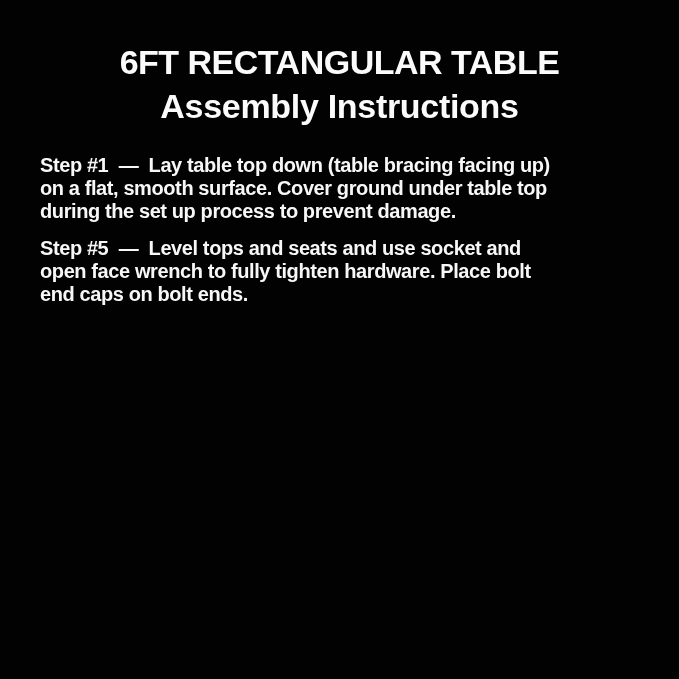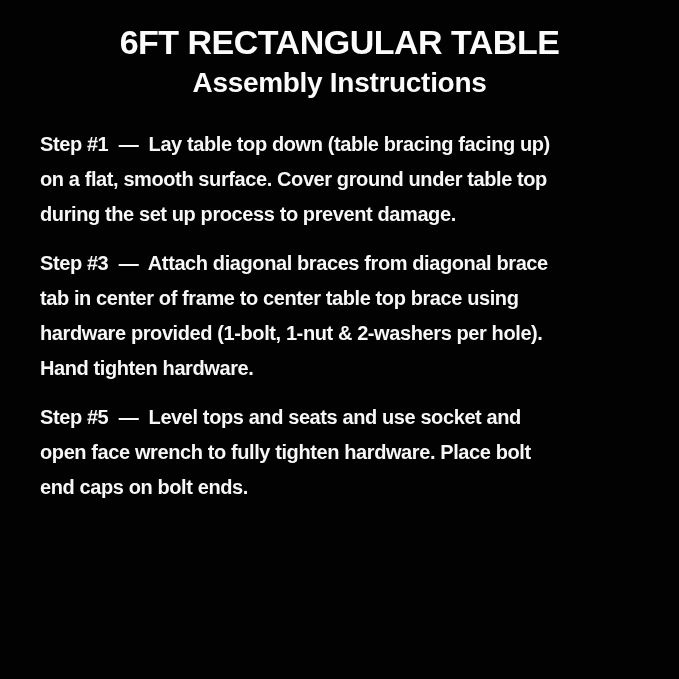--- a/index.html
+++ b/index.html
@@ -11,65 +11,61 @@
     position: relative;
     width: 679px;
     height: 679px;
     background: #020202;
     overflow: hidden;
     font-family: "Liberation Sans", sans-serif;
     color: #fafafa;
     -webkit-font-smoothing: antialiased;
   }
   header {
-    padding-top: 22px;
+    padding-top: 42px;
     text-align: center;
   }
   h1 {
     margin: 0;
     font-size: 34px;
     line-height: 1.2;
     font-weight: 700;
     letter-spacing: -0.5px;
     color: #fbfbfb;
   }
   h2 {
     margin: 2px 0 0 0;
-    font-size: 28px;
+    font-size: 34px;
     line-height: 1.25;
     font-weight: 700;
     letter-spacing: -0.3px;
     color: #fbfbfb;
   }
   main {
     padding: 27px 30px 0 40px;
   }
   .step {
     margin: 0 0 14px 0;
     font-size: 20px;
-    line-height: 35px;
+    line-height: 23px;
     font-weight: 700;
     letter-spacing: -0.4px;
     white-space: pre-wrap;
     color: #f7f7f7;
   }
 </style>
 </head>
 <body>
 
 <div class="page">
   <header>
     <h1>6FT RECTANGULAR TABLE</h1>
     <h2>Assembly Instructions</h2>
   </header>
   <main>
     <p class="step">Step #1  —  Lay table top down (table bracing facing up)
 on a flat, smooth surface. Cover ground under table top
 during the set up process to prevent damage.</p>
-    <p class="step">Step #3  —  Attach diagonal braces from diagonal brace
-tab in center of frame to center table top brace using
-hardware provided (1-bolt, 1-nut &amp; 2-washers per hole).
-Hand tighten hardware.</p>
     <p class="step">Step #5  —  Level tops and seats and use socket and
 open face wrench to fully tighten hardware. Place bolt
 end caps on bolt ends.</p>
   </main>
 </div>
 
 </body></html>

